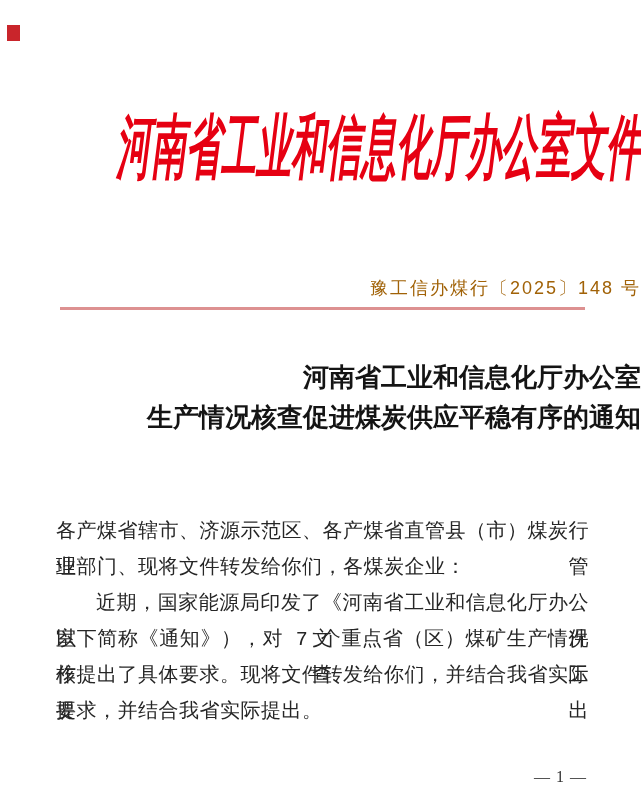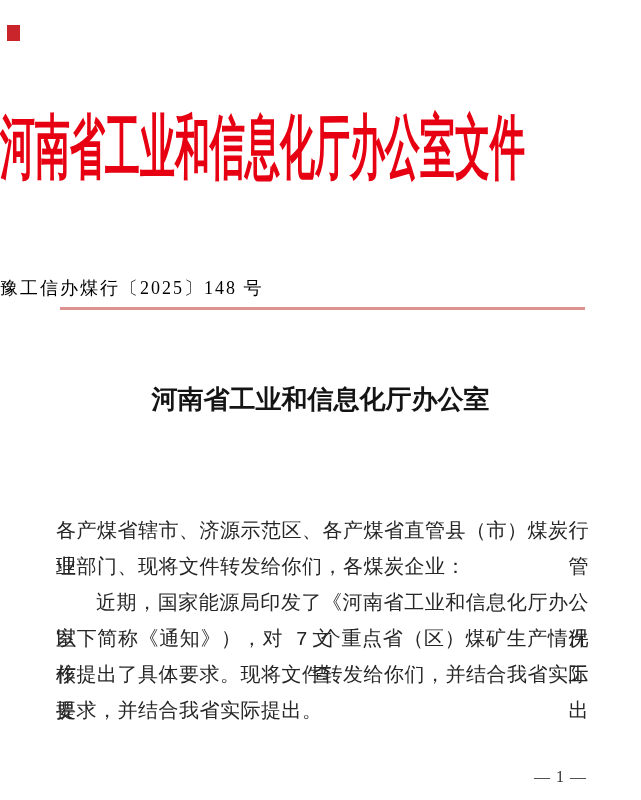--- a/index.html
+++ b/index.html
@@ -20,57 +20,58 @@
     background: #c9252b;
   }
   .banner {
     position: absolute;
     top: 108px;
     left: 0;
     width: 100%;
     height: 78px;
     display: flex;
     align-items: center;
-    justify-content: flex-start;
+    justify-content: flex-end;
+    font-style: italic;
   }
   .banner-text {
     font-family: "Liberation Serif", serif;
     font-weight: bold;
     font-size: 35px;
     color: #e60012;
     white-space: nowrap;
     letter-spacing: 0px;
     transform: scaleY(2.0);
     transform-origin: center center;
   }
   .doc-number {
     position: absolute;
     top: 276px;
     left: 0;
     width: 100%;
-    text-align: left;
+    text-align: right;
     font-size: 18px;
     letter-spacing: 2px;
-    color: #000000;
-    font-family: Liberation Serif, serif;
+    color: #a16207;
+    font-family: Liberation Sans, sans-serif;
   }
   .red-line {
     position: absolute;
     top: 307px;
     left: 60px;
     width: 525px;
     height: 3px;
     background: #dd9191;
   }
   .doc-title {
     position: absolute;
-    top: 380px;
+    top: 358px;
     left: 0;
     width: 100%;
-    text-align: center;
+    text-align: right;
     font-family: "Liberation Serif", serif;
     font-weight: bold;
     font-size: 26px;
     line-height: 40px;
     color: #141414;
   }
   .body-block {
     position: absolute;
     top: 514px;
     left: 56px;
@@ -109,20 +110,21 @@
   <div class="banner">
     <div class="banner-text">河南省工业和信息化厅办公室文件</div>
   </div>
 
   <div class="doc-number">豫工信办煤行〔2025〕148 号</div>
 
   <div class="red-line"></div>
 
   <div class="doc-title">
     <div class="title-line">河南省工业和信息化厅办公室</div>
+    <div class="title-line">生产情况核查促进煤炭供应平稳有序的通知</div>
   </div>
 
   <div class="body-block">
     <div class="body-line">各产煤省辖市、济源示范区、各产煤省直管县（市）煤炭行业管</div>
     <div class="body-line para-end">理部门、现将文件转发给你们，各煤炭企业：</div>
     <div class="body-line para-start">近期，国家能源局印发了《河南省工业和信息化厅办公室文件</div>
     <div class="body-line">以下简称《通知》），对 7 个重点省（区）煤矿生产情况核查工</div>
     <div class="body-line">作提出了具体要求。现将文件转发给你们，并结合我省实际提出</div>
     <div class="body-line para-end">要求，并结合我省实际提出。</div>
   </div>

